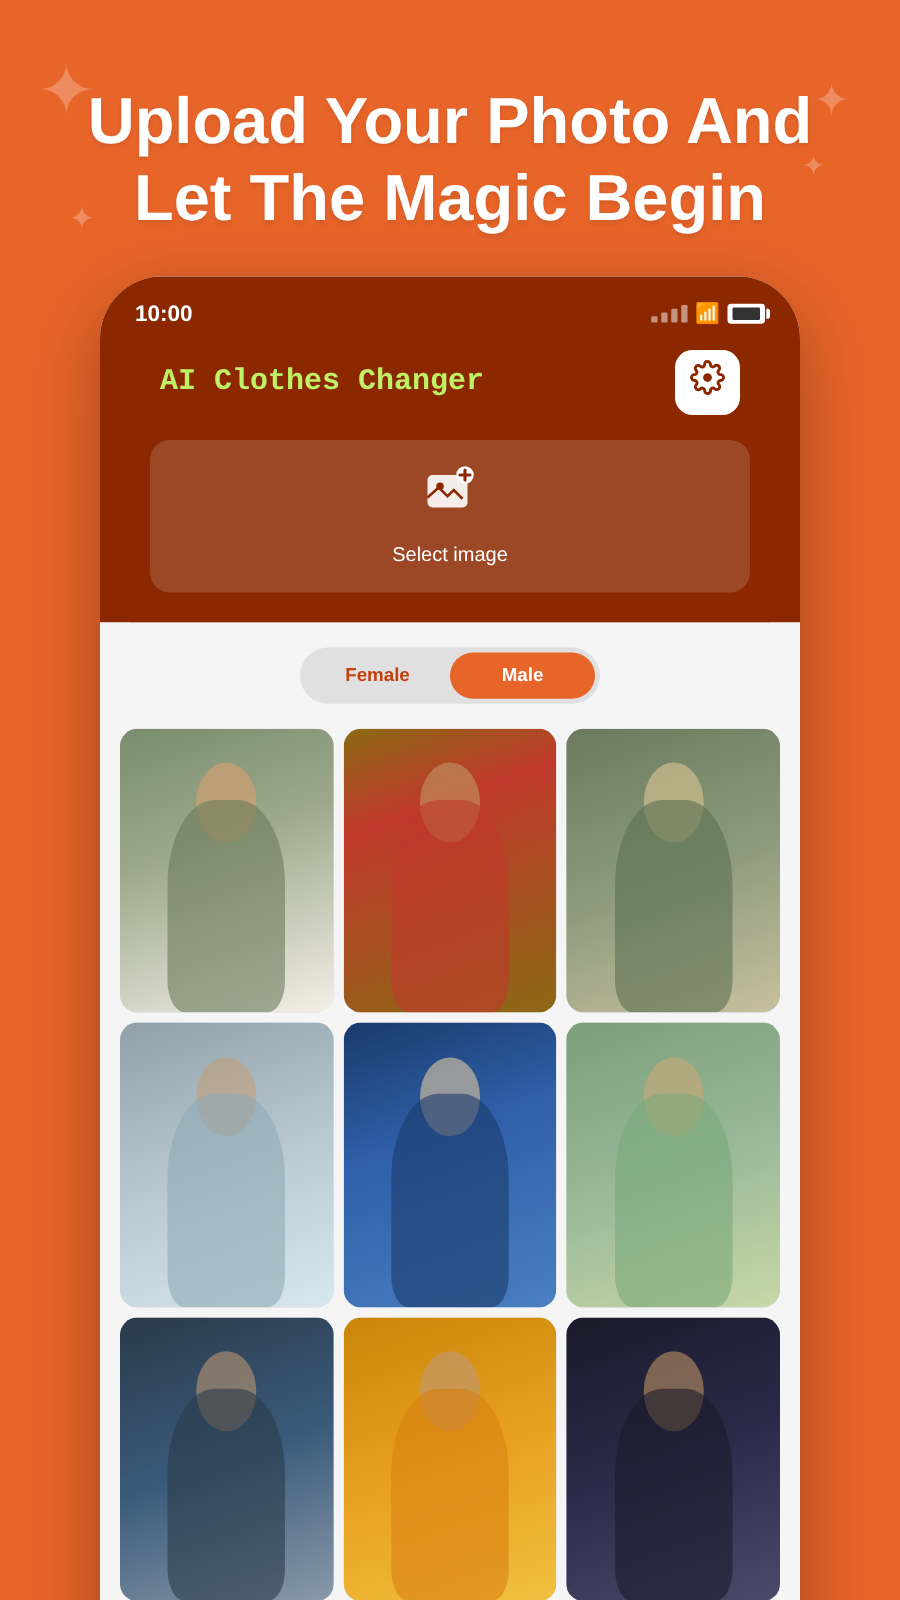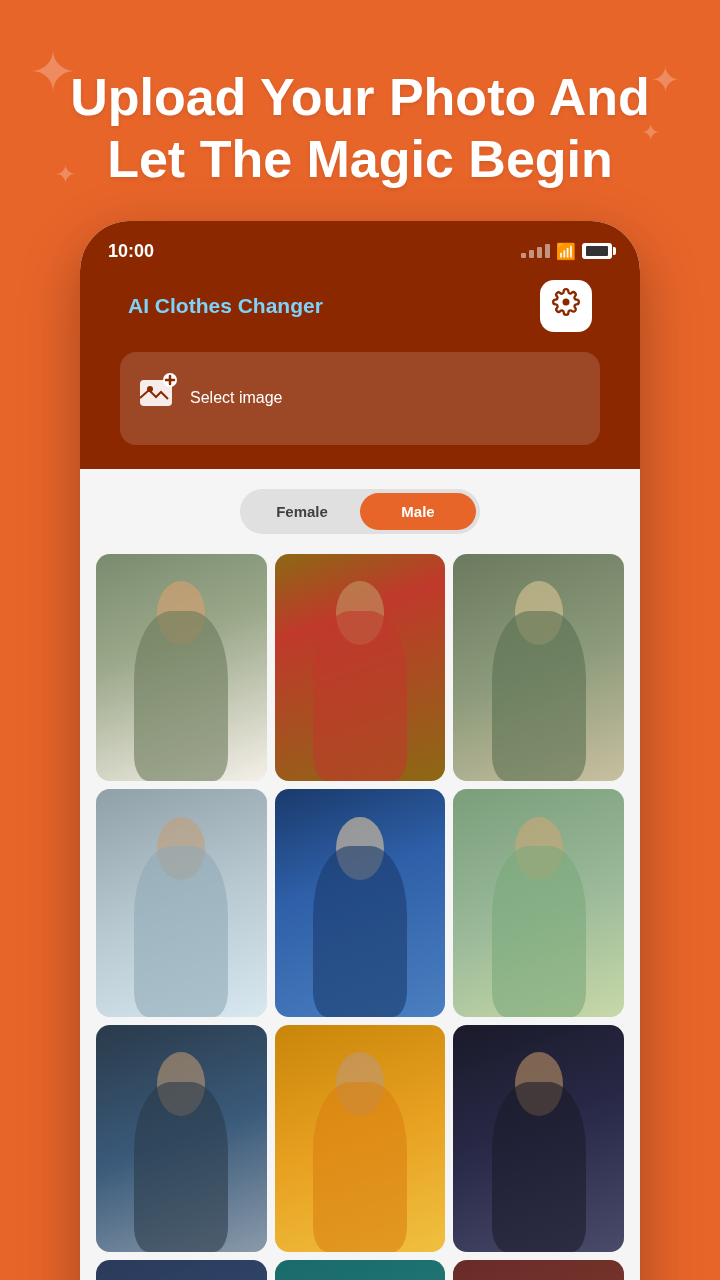--- a/index.html
+++ b/index.html
@@ -125,23 +125,24 @@
 
     
     .app-header {
       background: #8B2800;
       padding: 10px 24px 20px;
       display: flex;
       justify-content: space-between;
       align-items: center;
     }
     .app-title {
-      color: #7dd3fc;
-      font-size: 21px;
+      color: #bef264;
+      font-size: 24px;
       font-weight: 700;
+      font-family: Liberation Mono, monospace;
     }
     .settings-btn {
       background: white;
       border-radius: 14px;
       width: 52px;
       height: 52px;
       display: flex;
       align-items: center;
       justify-content: center;
     }
@@ -156,21 +157,21 @@
       display: flex;
       gap: 12px;
       padding: 0 16px 24px;
     }
     .action-btn {
       flex: 1;
       background: rgba(255,255,255,0.15);
       border-radius: 16px;
       padding: 20px 16px;
       display: flex;
-      flex-direction: row;
+      flex-direction: column;
       align-items: center;
       gap: 10px;
       cursor: pointer;
     }
     .action-icon {
       font-size: 38px;
       color: white;
     }
     .action-label {
       color: white;
@@ -197,21 +198,21 @@
       flex: 1;
       text-align: center;
       padding: 10px 0;
       border-radius: 26px;
       font-size: 15px;
       font-weight: 600;
       cursor: pointer;
     }
     .gender-btn.inactive {
       background: transparent;
-      color: #404040;
+      color: #c2410c;
     }
     .gender-btn.active {
       background: #E8652A;
       color: white;
     }
 
     
     .image-grid {
       display: grid;
       grid-template-columns: repeat(3, 1fr);

